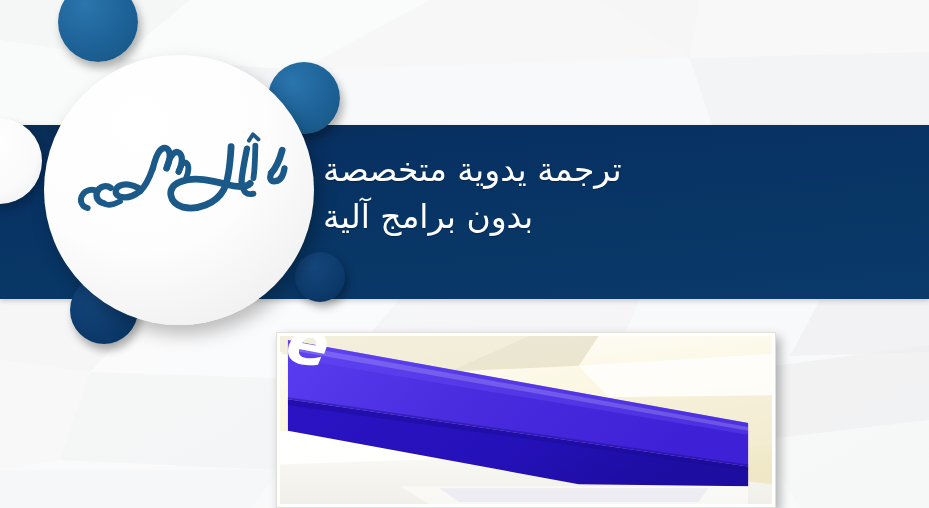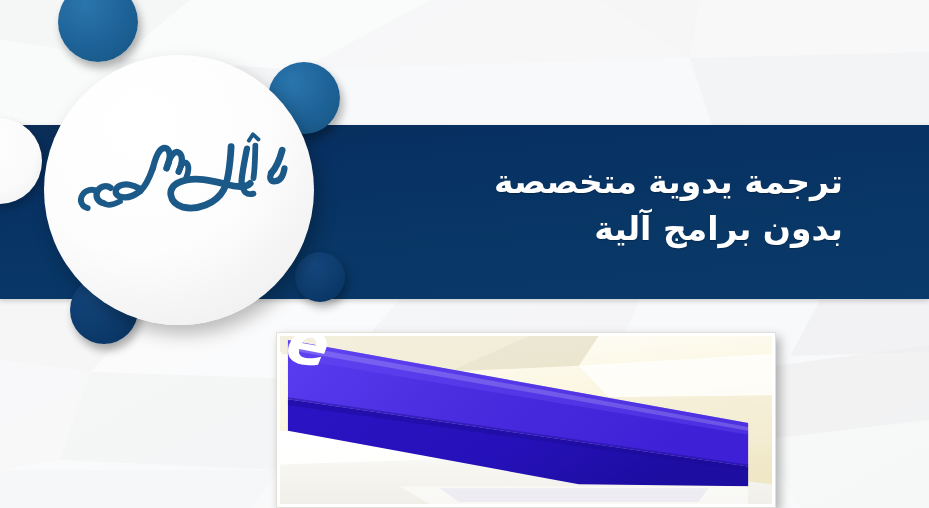--- a/index.html
+++ b/index.html
@@ -35,26 +35,26 @@
     top: 125px;
     width: 929px;
     height: 174px;
     z-index: 3;
     background: linear-gradient(175deg, #0b2d55 0%, #073163 22%, #083665 60%, #0a3a6b 100%);
     box-shadow: 0 2px 5px rgba(0,0,0,0.18);
   }
   .banner-title {
     position: absolute;
     right: 86px;
-    top: 34px;
+    top: 22px;
     width: 520px;
-    text-align: right;
+    text-align: left;
     color: #ffffff;
     font-size: 33px;
-    font-weight: bold;
+    font-weight: normal;
     line-height: 1.42;
     letter-spacing: 0px;
     direction: rtl;
     text-shadow: 0 1px 1px rgba(0,0,0,0.25);
     white-space: pre-line;
   }
 
   
   .circ {
     position: absolute;

